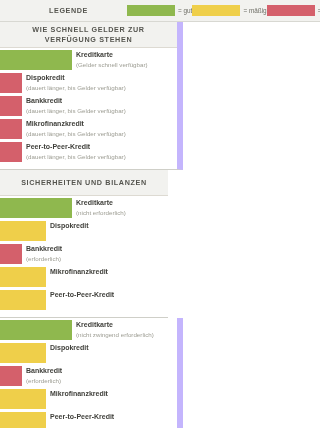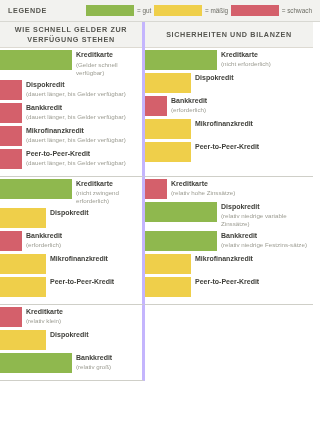--- a/index.html
+++ b/index.html
@@ -26,20 +26,21 @@
     padding: 0 8px;
     box-sizing: border-box;
   }
   .legend-title {
     font-size: 7.2px;
     font-weight: bold;
     letter-spacing: 0.6px;
     color: #55554f;
     width: 78px;
     flex: 0 0 auto;
+    margin-left: 41px;
   }
   .legend-group {
     display: flex;
     align-items: center;
     flex: 0 0 auto;
   }
   .legend-spacer { flex: 1 1 auto; }
   .legend-swatch {
     width: 48px;
     height: 11px;
@@ -52,23 +53,23 @@
     white-space: nowrap;
   }
 
   
   .grid {
     display: flex;
     flex-wrap: wrap;
     width: 320px;
   }
   .panel {
-    width: 145px;
+    width: 183px;
     box-sizing: border-box;
-    border-right: 3px solid #c4b5fd;
+    border-right: 6px solid #c4b5fd;
     border-bottom: 1px solid #cfcfc8;
     background: #ffffff;
   }
   .panel.right {
     width: 168px;
     border-right: none;
   }
   .panel-head {
     background: #f2f2ef;
     border-bottom: 1px solid #dddad2;

